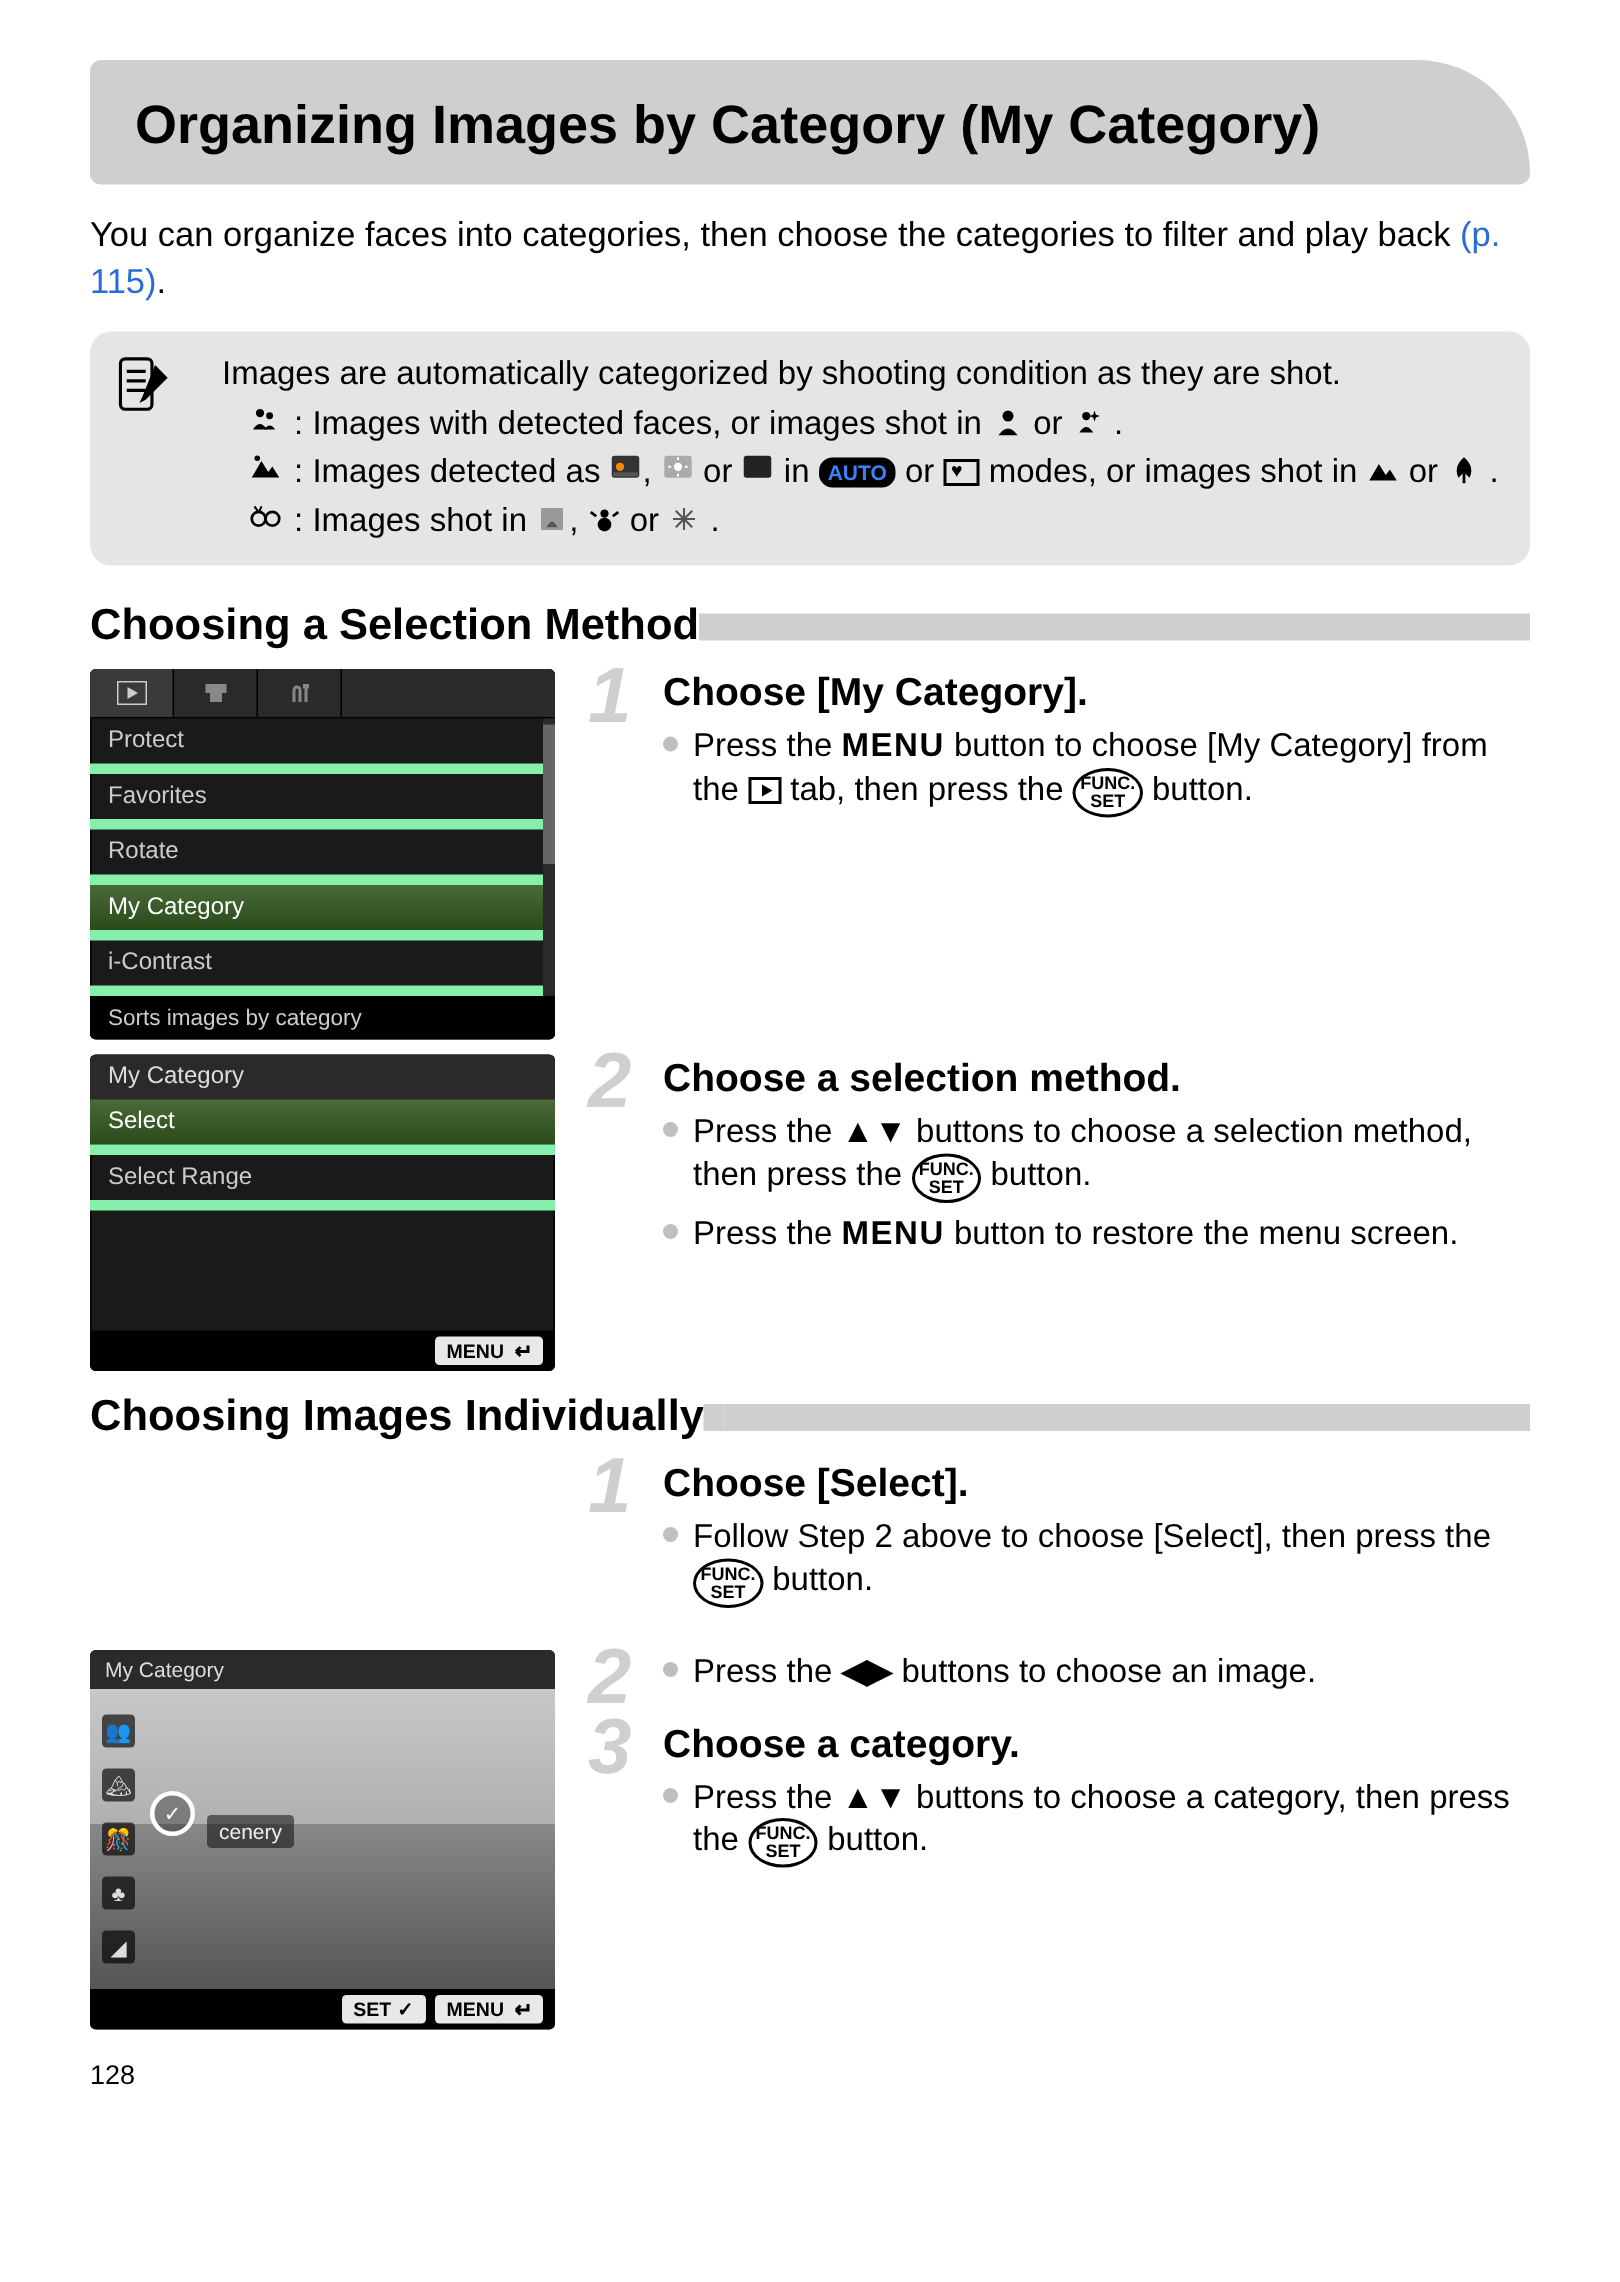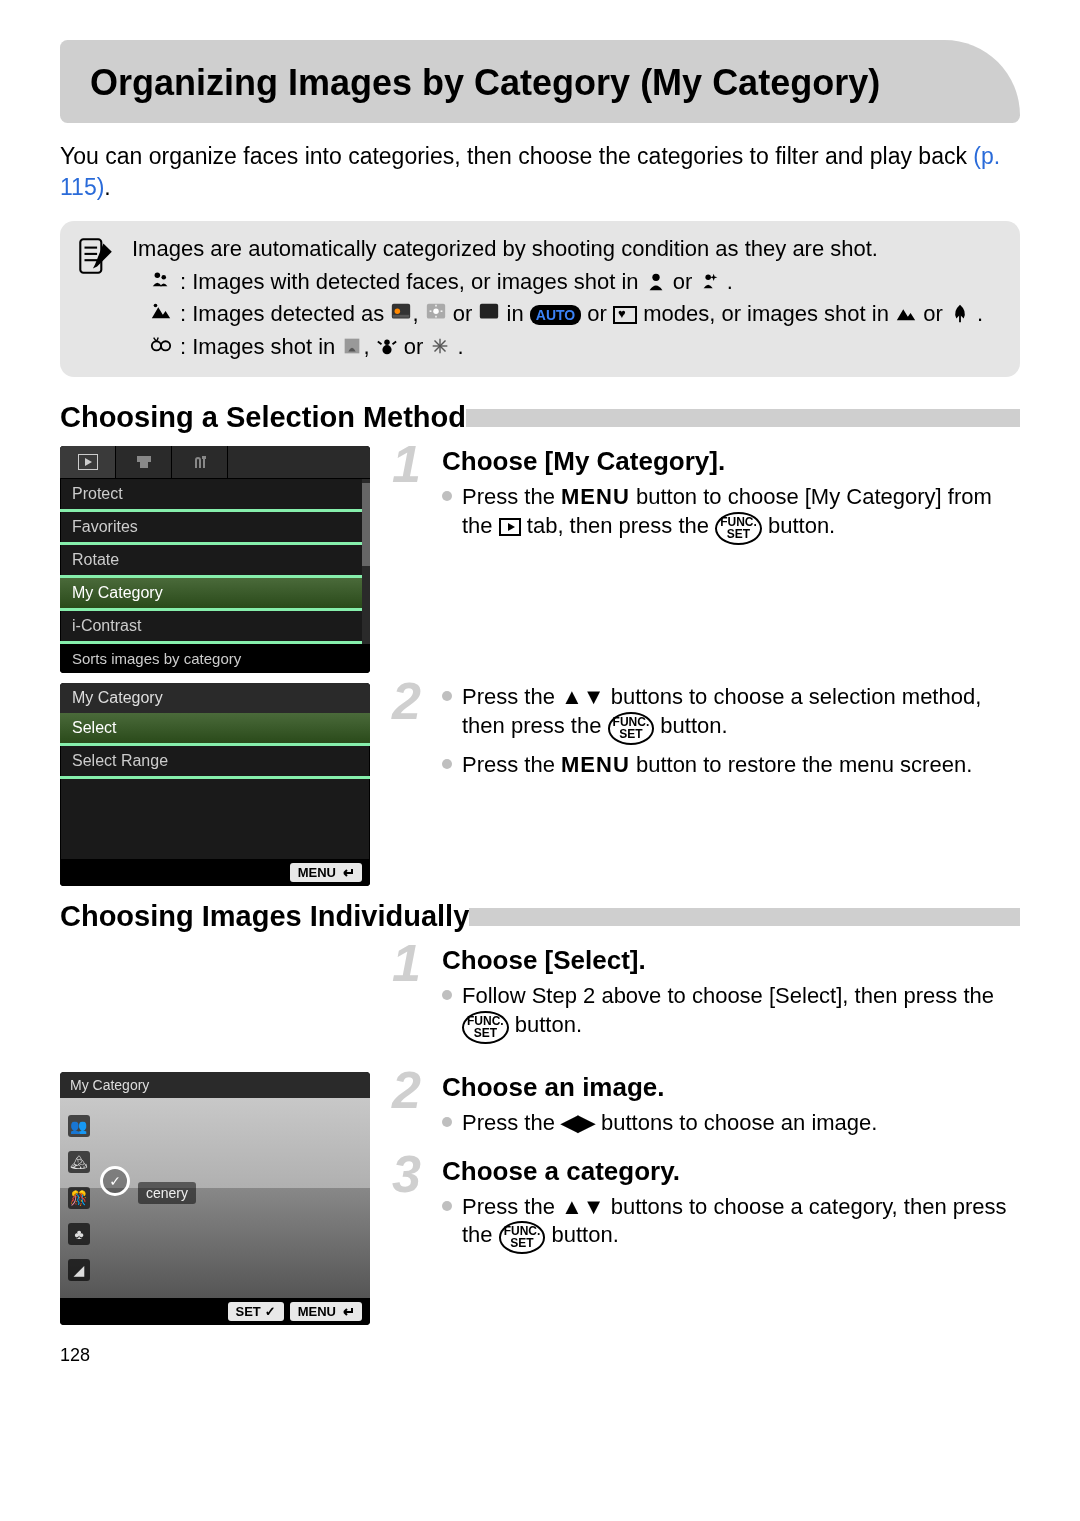--- a/index.html
+++ b/index.html
@@ -32,21 +32,21 @@
 }
 .note-box {
   background: #e5e5e5;
   border-radius: 14px;
   padding: 14px 20px 16px 14px;
   display: flex;
   gap: 16px;
   margin-bottom: 24px;
 }
 .note-icon svg { width: 42px; height: 42px; }
-.note-body { font-size: 22px; line-height: 1.3; flex: 1; }
+.note-body { font-size: 22px; line-height: 1.3; flex: 1; margin-left: 16px; }
 .note-list { margin-top: 4px; list-style: none; }
 .note-list li { display: flex; gap: 8px; margin-top: 4px; }
 .note-list .sym { min-width: 40px; display: inline-flex; align-items: flex-start; justify-content: flex-end; }
 .note-list .txt { flex: 1; }
 .inline-icon {
   display: inline-block;
   width: 22px; height: 22px;
   vertical-align: -3px;
 }
 .section-heading {
@@ -123,21 +123,21 @@
 .cam-tab {
   width: 56px; height: 32px;
   border-right: 1px solid #000;
   display: flex; align-items: center; justify-content: center;
   color: #aaa;
 }
 .cam-tab.active { background: #3a3a3a; }
 .cam-list { position: relative; }
 .cam-item {
   padding: 6px 12px;
-  border-bottom: 3px solid #86efac;
+  border-bottom: 7px solid #86efac;
 }
 .cam-item.hl { background: linear-gradient(#4a6a3a, #2a4a1a); color: #fff; }
 .cam-status {
   background: #000;
   padding: 6px 12px;
   color: #ccc;
   font-size: 15px;
 }
 .cam-small-title {
   background: #2a2a2a;
@@ -497,20 +497,21 @@
           <svg width="14" height="12" viewBox="0 0 14 12">
               <path d="M12 2 L12 6 L4 6 M4 6 L7 3 M4 6 L7 9" fill="none" stroke="#000" stroke-width="2"></path>
             </svg>
         </span>
       </div>
     </div>
   </div>
   <div class="steps">
     <div class="step">
       <div class="step-num">2</div>
+      <div class="step-title">Choose a selection method.</div>
       <div class="step-body">
         <div class="bullet">
           <span class="dot"></span>
           <span>
             <span>Press the </span><span class="arrows-ud">▲▼</span><span> buttons to choose a selection method, then press the </span><span class="func-set">FUNC.<br>SET</span><span> button.</span>
           </span>
         </div>
         <div class="bullet">
           <span class="dot"></span>
           <span>
@@ -570,21 +571,20 @@
           <svg width="14" height="12" viewBox="0 0 14 12">
               <path d="M12 2 L12 6 L4 6 M4 6 L7 3 M4 6 L7 9" fill="none" stroke="#000" stroke-width="2"></path>
             </svg>
         </span>
       </div>
     </div>
   </div>
   <div class="steps">
     <div class="step">
       <div class="step-num">2</div>
-      <div class="step-title">Choose an image.</div>
       <div class="step-body">
         <div class="bullet">
           <span class="dot"></span>
           <span>
             <span>Press the </span><span class="arrows-lr">◀▶</span><span> buttons to choose an image.</span>
           </span>
         </div>
       </div>
     </div>
     <div class="step">

